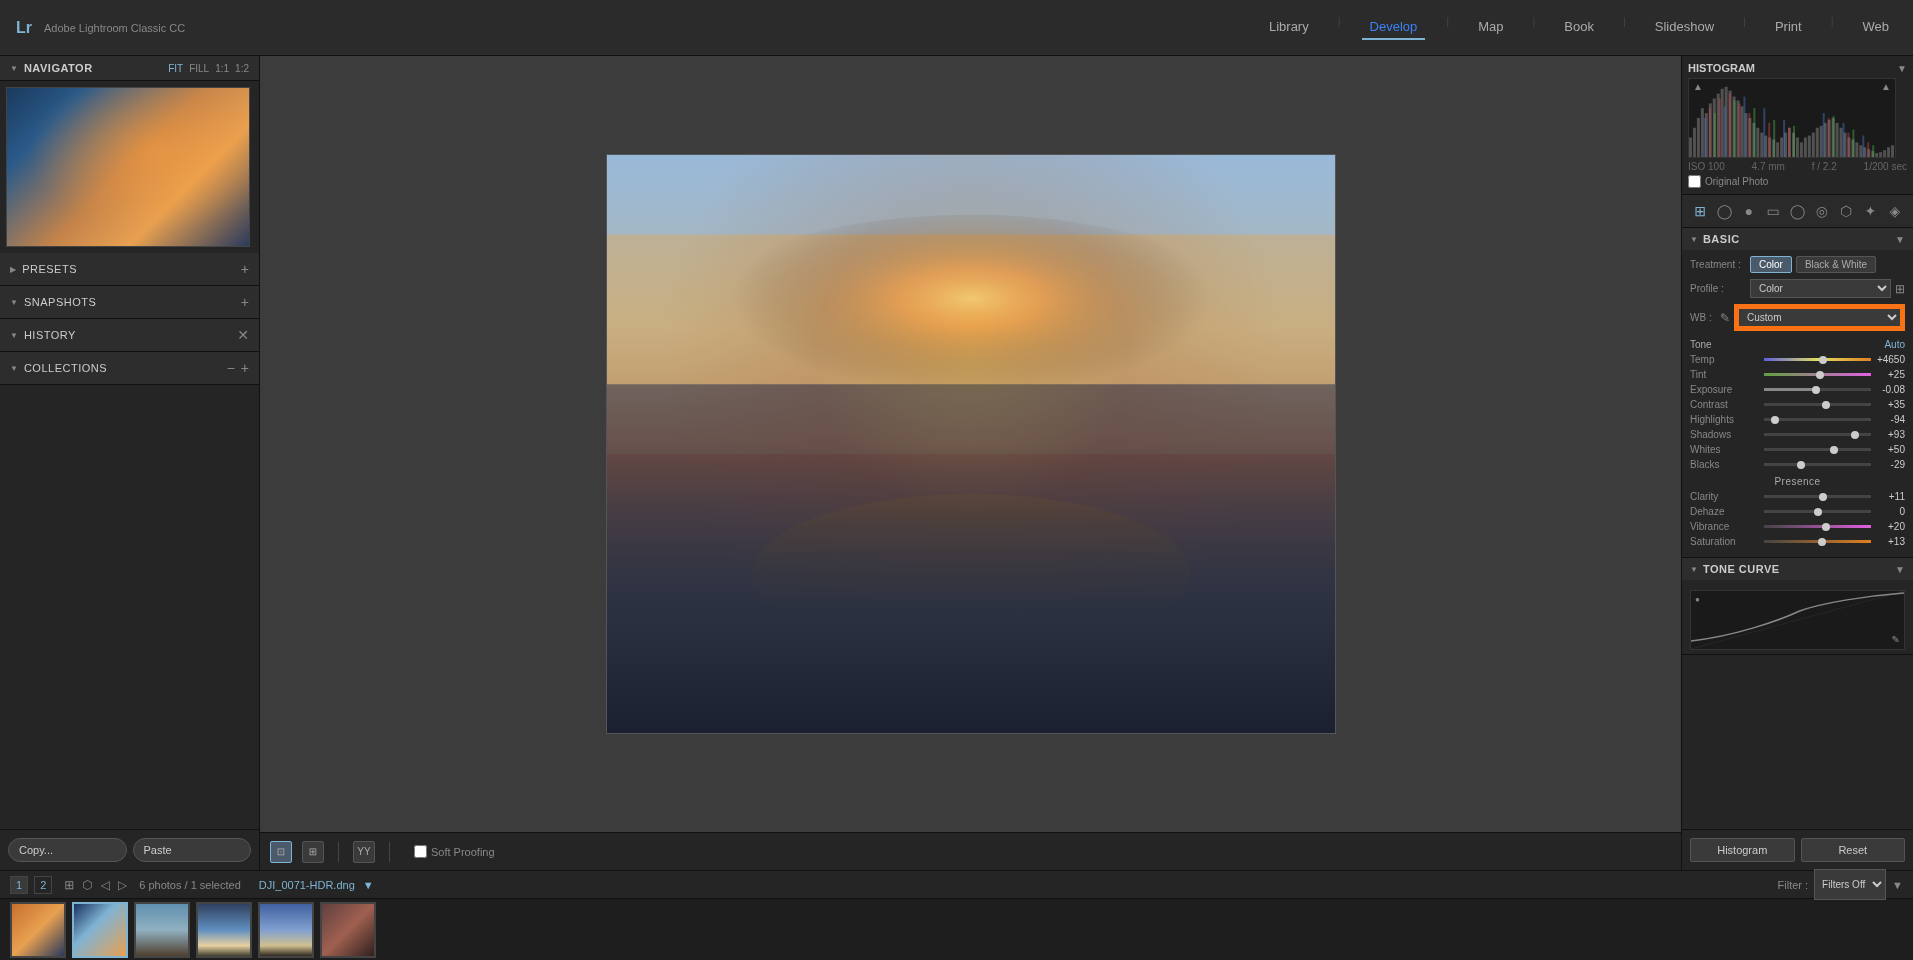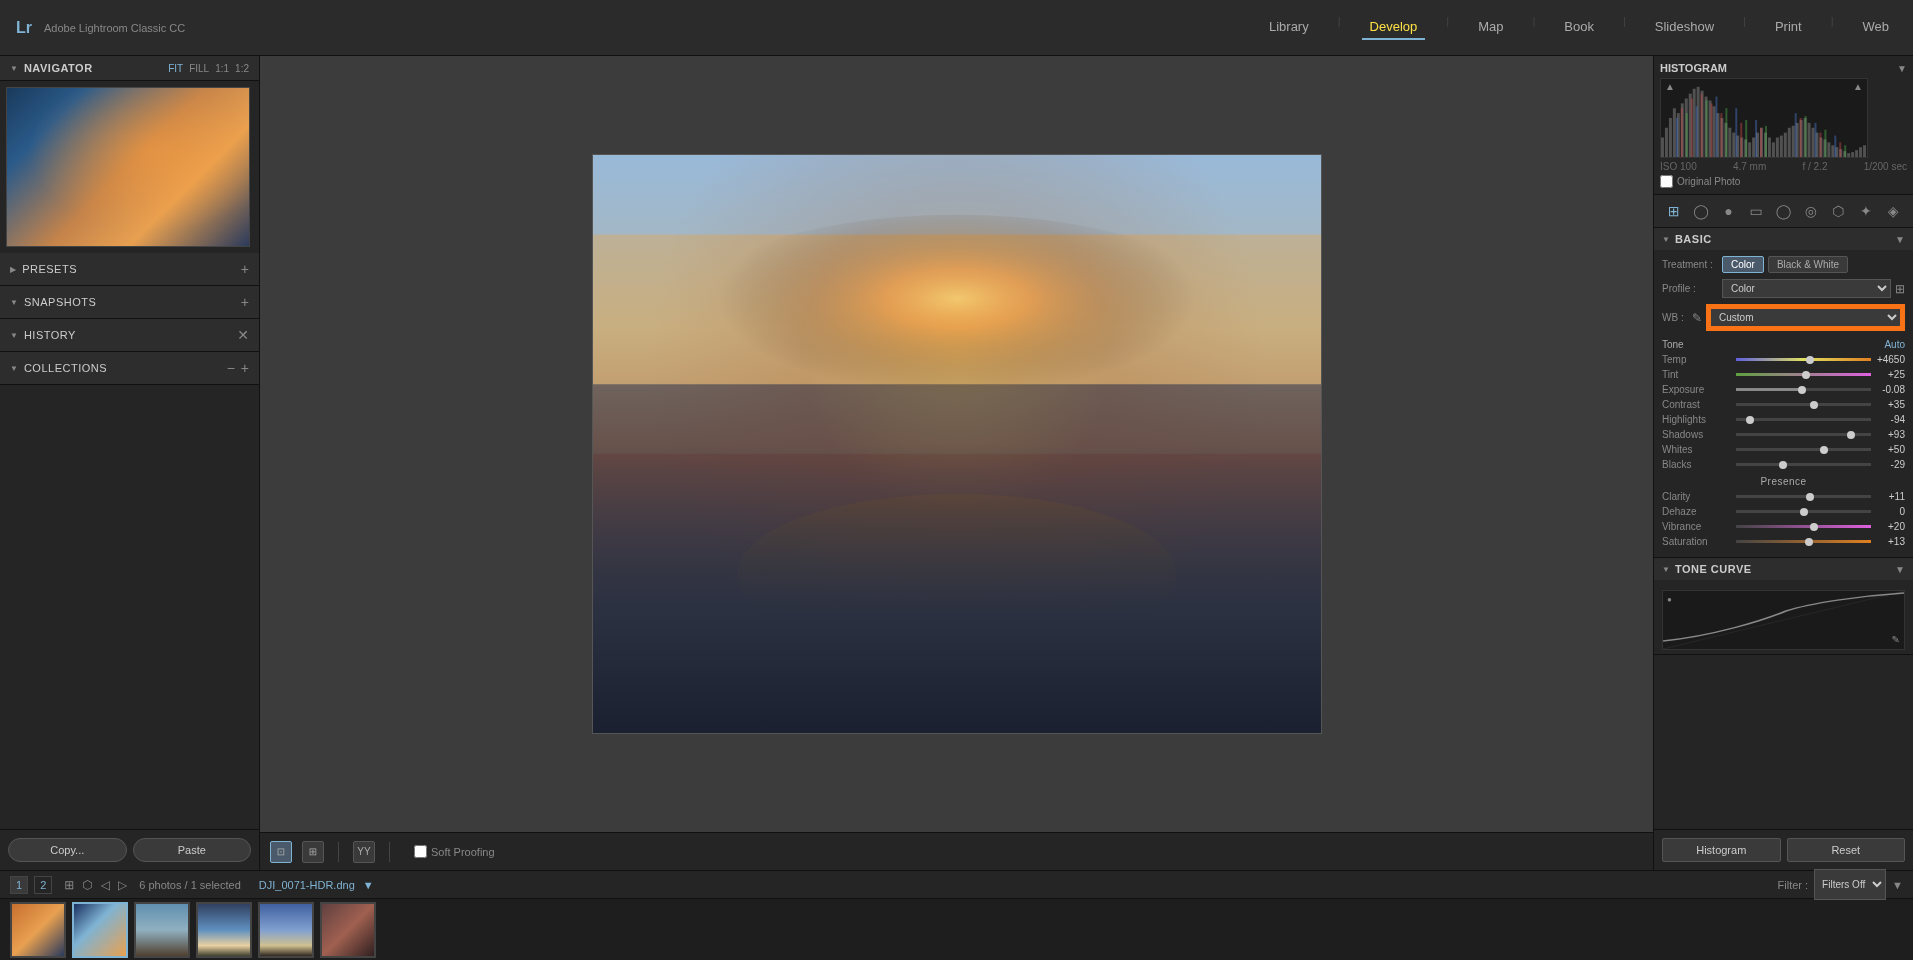--- a/index.html
+++ b/index.html
@@ -4,21 +4,21 @@
   <style>
     * { margin: 0; padding: 0; box-sizing: border-box; }
     body { background: #1a1a1a; color: #ccc; font-family: 'Arial', sans-serif; font-size: 11px; width: 1913px; height: 960px; overflow: hidden; display: flex; flex-direction: column; }
 
     
     .top-bar { background: #2b2b2b; height: 56px; display: flex; align-items: center; padding: 0 16px; border-bottom: 1px solid #111; flex-shrink: 0; }
     .lr-logo { color: #7fb3d3; font-weight: bold; font-size: 16px; margin-right: 12px; }
     .app-title { color: #888; font-size: 11px; margin-right: auto; }
     .top-nav { display: flex; gap: 21px; }
     .top-nav-item { color: #aaa; font-size: 13px; cursor: pointer; padding: 4px 8px; }
-    .top-nav-item.active { color: #fde047; border-bottom: 2px solid #7fb3d3; }
+    .top-nav-item.active { color: #3b82f6; border-bottom: 2px solid #7fb3d3; }
 
     
     .main-area { display: flex; flex: 1; overflow: hidden; }
 
     
     .left-panel { width: 260px; background: #252525; border-right: 1px solid #111; display: flex; flex-direction: column; flex-shrink: 0; }
 
     
     .panel-header { display: flex; align-items: center; padding: 6px 10px; background: #2d2d2d; border-bottom: 1px solid #111; cursor: pointer; }
     .panel-header .triangle { margin-right: 6px; font-size: 8px; color: #888; }
@@ -33,21 +33,21 @@
 
     
     .sidebar-section { border-bottom: 1px solid #111; }
     .sidebar-section-header { display: flex; align-items: center; padding: 8px 10px; background: #2d2d2d; cursor: pointer; }
     .sidebar-section-header .tri { margin-right: 6px; font-size: 8px; color: #888; }
     .sidebar-section-header .label { flex: 1; font-size: 11px; color: #ccc; text-transform: uppercase; letter-spacing: 0.5px; }
     .sidebar-section-header .actions { display: flex; gap: 6px; color: #888; font-size: 14px; }
 
     
     .left-panel-bottom { margin-top: auto; padding: 8px; display: flex; gap: 6px; border-top: 1px solid #111; background: #252525; }
-    .btn-copy, .btn-paste { flex: 1; padding: 5px 10px; background: #3a3a3a; color: #ccc; border: 1px solid #555; cursor: pointer; font-size: 11px; border-radius: 12px; text-align: center; }
+    .btn-copy, .btn-paste { flex: 1; padding: 5px 10px; background: #3a3a3a; color: #ccc; border: 1px solid #555; cursor: pointer; font-size: 11px; border-radius: 12px; }
 
     
     .center-area { flex: 1; background: #3c3c3c; display: flex; flex-direction: column; overflow: hidden; }
     .canvas-container { flex: 1; display: flex; align-items: center; justify-content: center; overflow: hidden; position: relative; }
     .main-image { width: 730px; height: 580px; background: linear-gradient(180deg, #b0c8e8 0%, #e8c080 30%, #c87030 50%, #8a6040 70%, #3a3a5a 100%); position: relative; overflow: hidden; border: 1px solid #555; }
     .main-image::before { content: ''; position: absolute; inset: 0; background: radial-gradient(ellipse at 50% 35%, rgba(255,180,50,0.7) 0%, rgba(200,100,30,0.4) 30%, transparent 60%); }
     .main-image::after { content: ''; position: absolute; bottom: 0; left: 0; right: 0; height: 50%; background: linear-gradient(180deg, transparent 0%, #2a3040 60%, #1a2030 100%); }
 
     
     .bottom-toolbar { height: 38px; background: #252525; border-top: 1px solid #111; display: flex; align-items: center; padding: 0 10px; gap: 10px; flex-shrink: 0; }
@@ -75,21 +75,21 @@
     .film-thumb.selected { border-color: #7fb3d3; }
     .film-thumb-inner { width: 100%; height: 100%; }
     .thumb1 { background: linear-gradient(135deg, #c87030 0%, #e8a050 50%, #2a3a5c 100%); }
     .thumb2 { background: linear-gradient(135deg, #1a3060 0%, #7fb3d3 40%, #e8a050 100%); }
     .thumb3 { background: linear-gradient(180deg, #6090b0 0%, #90b0c0 50%, #504030 100%); }
     .thumb4 { background: linear-gradient(180deg, #304060 0%, #6090c0 50%, #e8d0a0 80%, #404030 100%); }
     .thumb5 { background: linear-gradient(180deg, #4060a0 0%, #80a0d0 50%, #d0c090 80%, #302820 100%); }
     .thumb6 { background: linear-gradient(135deg, #604040 0%, #a06050 50%, #302020 100%); }
 
     
-    .right-panel { width: 260px; background: #252525; border-left: 1px solid #111; display: flex; flex-direction: column; flex-shrink: 0; overflow-y: auto; }
+    .right-panel { width: 232px; background: #252525; border-left: 1px solid #111; display: flex; flex-direction: column; flex-shrink: 0; overflow-y: auto; }
     .right-panel::-webkit-scrollbar { width: 4px; }
     .right-panel::-webkit-scrollbar-track { background: #1a1a1a; }
     .right-panel::-webkit-scrollbar-thumb { background: #555; }
 
     
     .histogram-section { padding: 6px; border-bottom: 1px solid #111; }
     .histogram-header { display: flex; align-items: center; justify-content: space-between; margin-bottom: 4px; }
     .histogram-title { font-size: 11px; color: #ccc; font-weight: bold; text-transform: uppercase; }
     .histogram-canvas { width: 208px; height: 80px; background: #1a1a1a; position: relative; overflow: hidden; border: 1px solid #333; }
     .histogram-info { display: flex; justify-content: space-between; font-size: 10px; color: #666; margin-top: 3px; }

